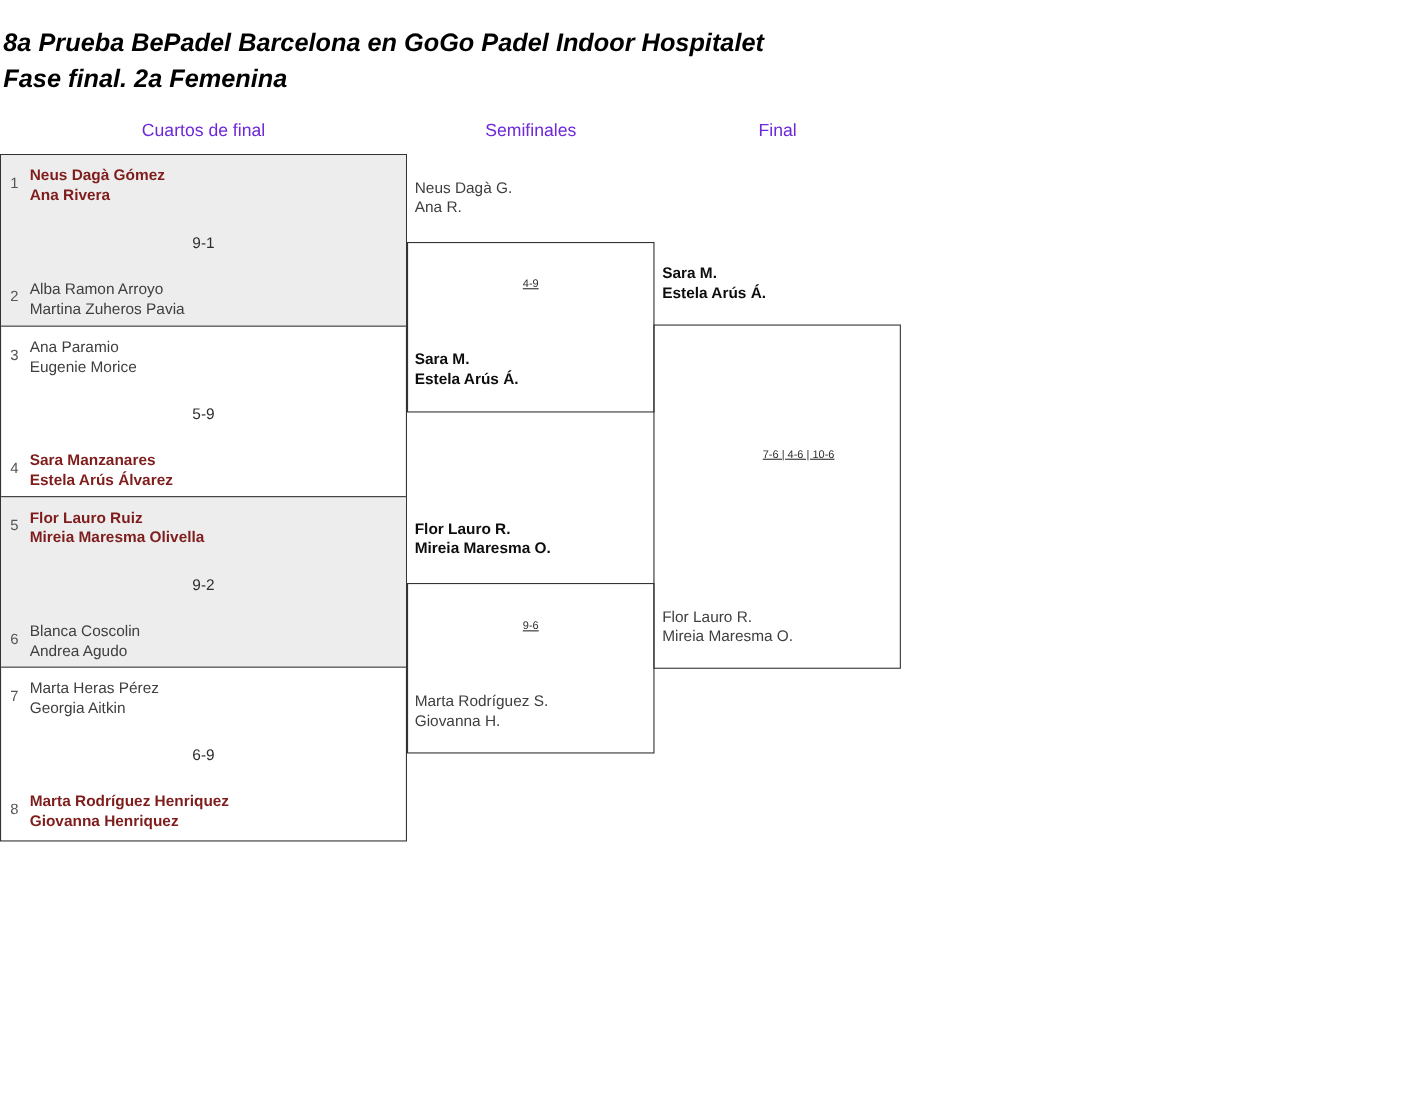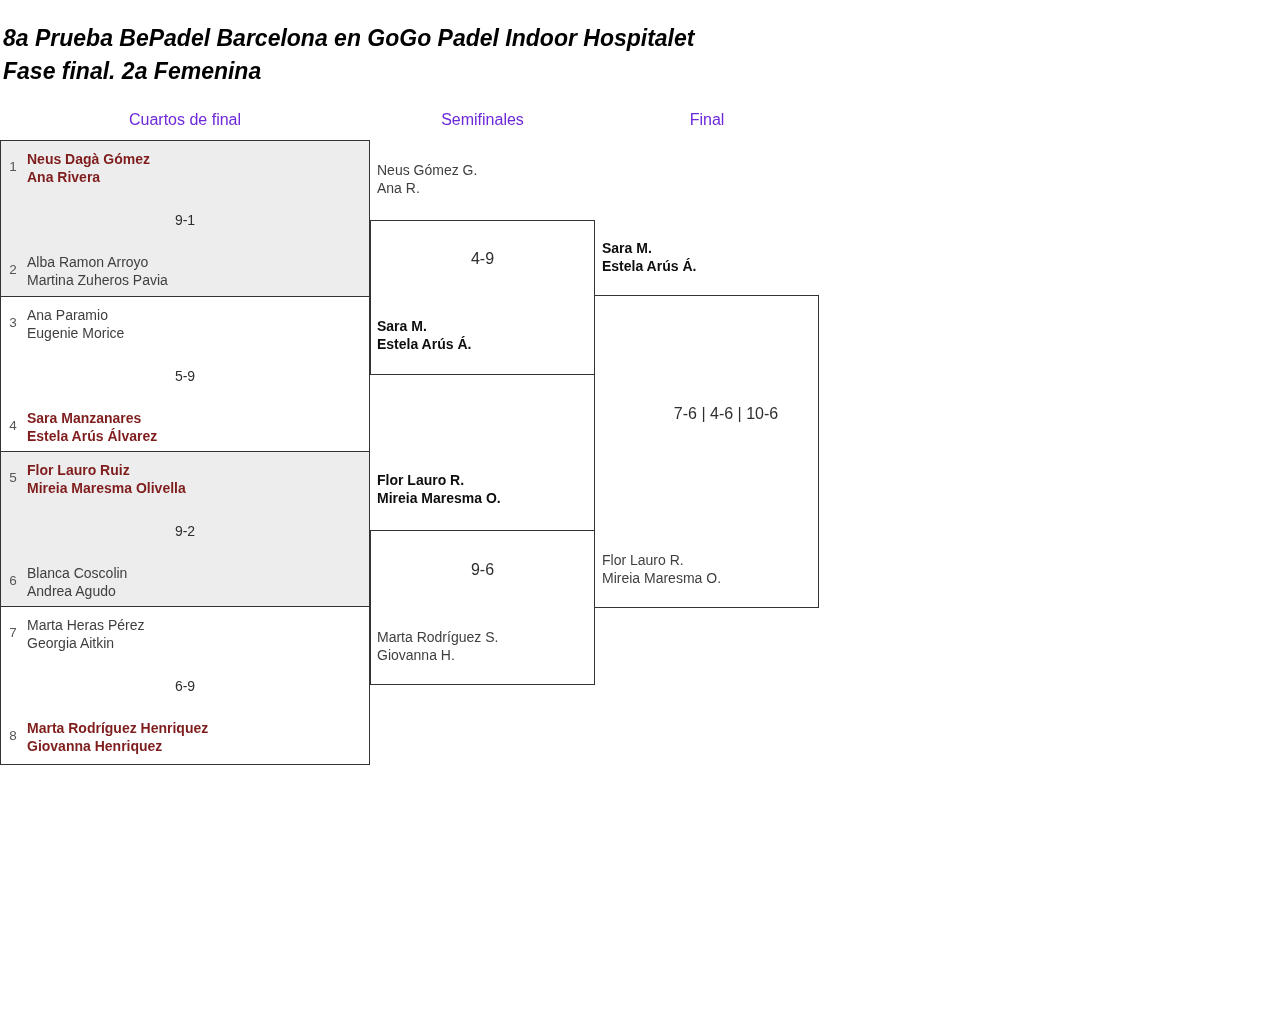--- a/index.html
+++ b/index.html
@@ -107,23 +107,24 @@
   .sf1-ta { top: 161px; }
   .sf1-tb { top: 317px; }
   .sf2-ta { top: 471px; }
   .sf2-tb { top: 628px; }
   .f-ta   { top: 239px; }
   .f-tb   { top: 551px; }
 
   .float-score {
     position: absolute;
     text-align: center;
-    font-size: 16px;
+    font-size: 10px;
     line-height: 18px;
     color: #2e2e2e;
+    text-decoration: underline;
   }
   .sf-score { left: 370px; width: 225px; }
   .sf1-sc { top: 250px; }
   .sf2-sc { top: 561px; }
   .f-sc { left: 614px; width: 224px; top: 405px; }
 </style>
 </head>
 <body>
 
 <div id="app">
@@ -196,21 +197,21 @@
     </div>
 
   </div>
 
   <div class="match-box sf1-box"></div>
   <div class="match-box sf2-box"></div>
 
   <div class="match-box f-box"></div>
 
   <div class="float-team sf-x sf1-ta">
-    <div>Neus Gómez G.</div>
+    <div>Neus Dagà G.</div>
     <div>Ana R.</div>
   </div>
   <div class="float-score sf-score sf1-sc">4-9</div>
   <div class="float-team sf-x sf1-tb winner">
     <div>Sara M.</div>
     <div>Estela Arús Á.</div>
   </div>
 
   <div class="float-team sf-x sf2-ta winner">
     <div>Flor Lauro R.</div>

